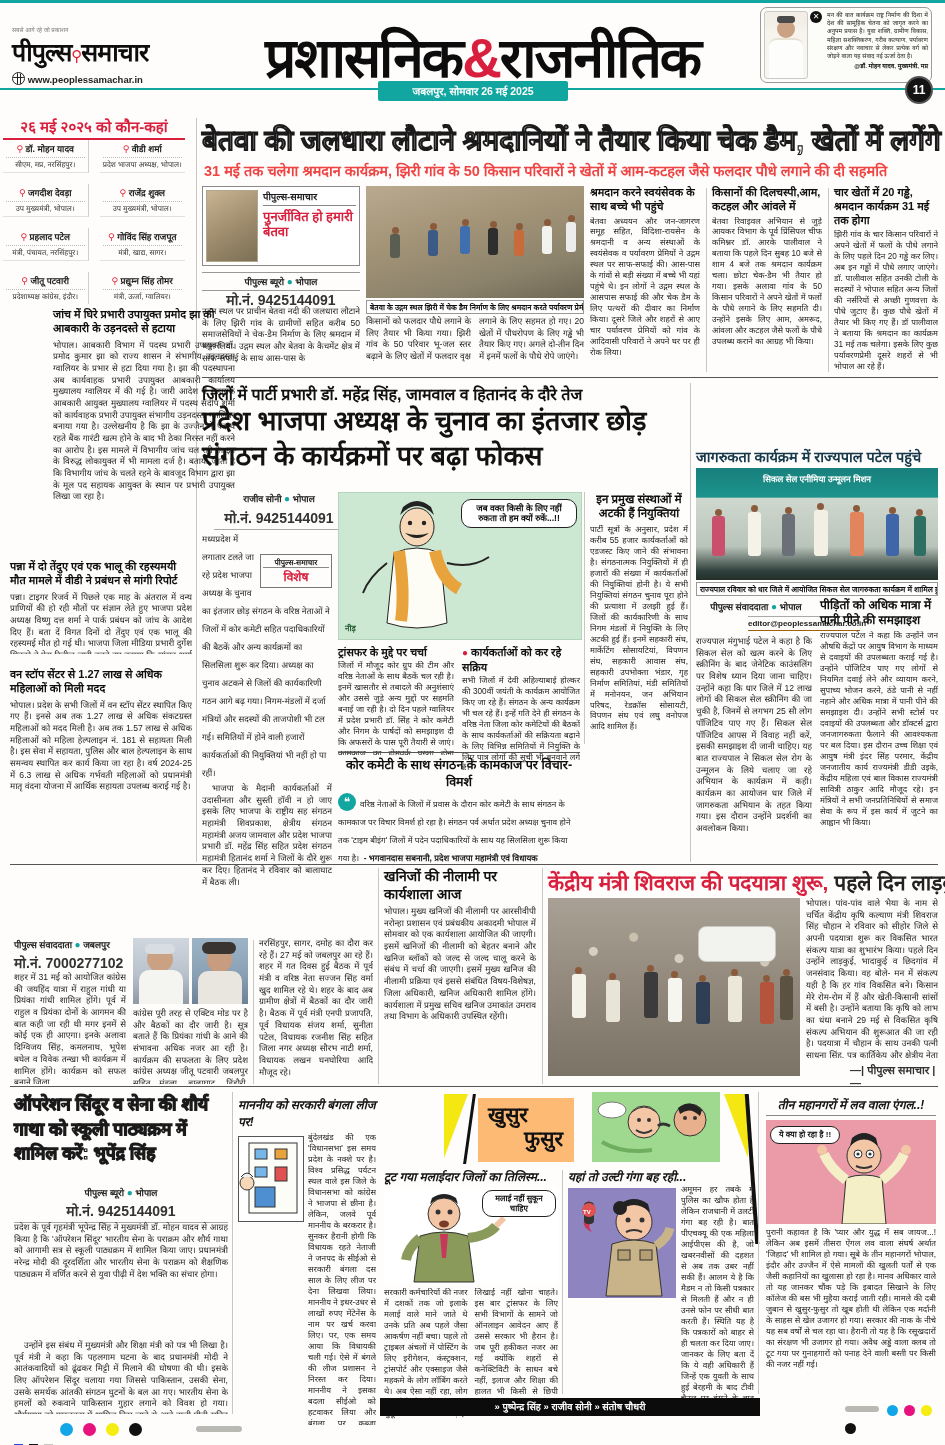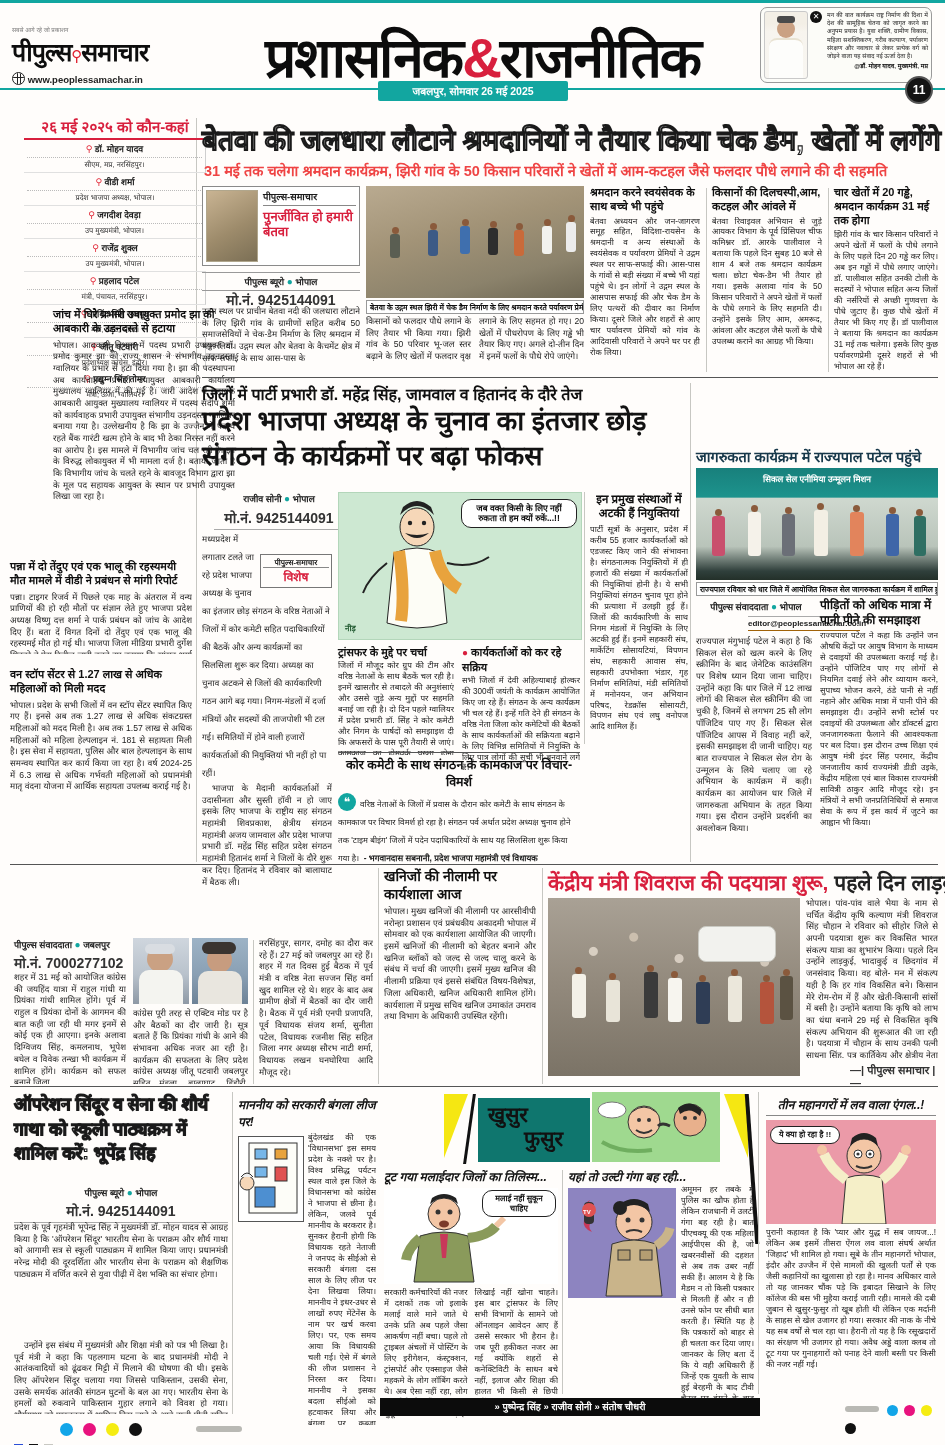--- a/index.html
+++ b/index.html
@@ -64,23 +64,23 @@
       <div style="font-size:6.2px;font-weight:bold;text-align:right;color:#111;margin-top:1px;">@डॉ. मोहन यादव, मुख्यमंत्री, मप्र</div>
     </div>
   </div>
 
   <div class="abs teal-rule" style="left:0;top:88px;width:945px;height:2px;"></div>
   <div class="abs" style="left:378px;top:81px;width:190px;background:#12a6a0;color:#fff;font-size:10.5px;font-weight:bold;text-align:center;padding:3px 0;border-radius:2px;">जबलपुर, सोमवार 26 मई 2025</div>
   <div class="abs" style="left:905px;top:76px;width:24px;height:24px;border-radius:50%;background:#141414;color:#fff;font-size:12px;font-weight:bold;text-align:center;line-height:24px;border:2px solid #555;">11</div>
 
   <div class="abs vrule" style="left:196px;top:118px;height:744px;"></div>
 
-  <div class="abs" style="left:24px;top:116px;width:182px;">
+  <div class="abs" style="left:3px;top:116px;width:182px;">
     <div style="font-size:15px;font-weight:800;color:#d81f3d;text-align:center;border-bottom:2px solid #d81f3d;padding-bottom:2px;">२६ मई २०२५ को कौन-कहां</div>
-    <div style="display:grid;grid-template-columns:1fr;border-left:0;">
+    <div style="display:grid;grid-template-columns:1fr 1fr;border-left:0;gap:11px;">
       <div style="padding:3px 3px;border-right:1px solid #cfcfcf;border-bottom:1px solid #e0e0e0;text-align:center;">
           <div style="font-size:8.8px;font-weight:bold;"><span class="pin">⚲</span> <span>डॉ. मोहन यादव</span></div>
           <div style="font-size:7.4px;color:#333;border-top:1px dotted #bbb;margin-top:2px;padding-top:1px;">सीएम, मप्र, नरसिंहपुर।</div>
         </div>
       <div style="padding:3px 3px;border-bottom:1px solid #e0e0e0;text-align:center;">
           <div style="font-size:8.8px;font-weight:bold;"><span class="pin">⚲</span> <span>वीडी शर्मा</span></div>
           <div style="font-size:7.4px;color:#333;border-top:1px dotted #bbb;margin-top:2px;padding-top:1px;">प्रदेश भाजपा अध्यक्ष, भोपाल।</div>
         </div>
       <div style="padding:3px 3px;border-right:1px solid #cfcfcf;border-bottom:1px solid #e0e0e0;text-align:center;">
           <div style="font-size:8.8px;font-weight:bold;"><span class="pin">⚲</span> <span>जगदीश देवड़ा</span></div>
@@ -333,21 +333,21 @@
           <circle cx="8" cy="46" r="7" fill="#f6d7b8" stroke="#333"></circle>
           <path d="M2 40 Q8 32 14 40" fill="#eee" stroke="#333"></path>
         </svg>
       </div>
       <span class="body-sm" style="display:block;height:292px;">बुंदेलखंड की एक 'विधानसभा' इस समय प्रदेश के नक्शे पर है। विश्व प्रसिद्ध पर्यटन स्थल वाले इस जिले के विधानसभा को कांग्रेस ने भाजपा से छीना है। लेकिन, जलवे पूर्व माननीय के बरकरार है। सुनकर हैरानी होगी कि विधायक रहते नेताजी ने जनपद के सीईओ से सरकारी बंगला दस साल के लिए लीज पर देना लिखवा लिया। माननीय ने इधर-उधर से लाखों रुपए मेंटेनेंस के नाम पर खर्च करवा लिए। पर, एक समय आया कि विधायकी चली गई। ऐसे में बंगले की लीज प्रशासन ने निरस्त कर दिया। माननीय ने इसका बदला सीईओ को हटवाकर लिया और बंगला पर कब्जा बरकरार है। खुसुर-फुसुर ही रही इस बंगले को बचाए रखने के लिए आए दिन भोपाल दौड़ हो रही है। यह बंगला पड़ोसी विधायक सहित पराजित विधायक के समर्थकों का राजनीतिक अड्डा बना हुआ है।</span>
     </div>
   </div>
 
   <div class="abs" style="left:444px;top:1094px;width:0;height:0;border-top:64px solid #f5e712;border-right:24px solid transparent;"></div>
   <div class="abs" style="left:468px;top:1094px;width:3px;height:70px;background:#111;transform:skewX(-8deg);"></div>
-  <div class="abs" style="left:478px;top:1098px;width:112px;height:64px;background:#0f766e;">
+  <div class="abs" style="left:478px;top:1098px;width:96px;height:64px;background:#fdba74;">
     <div style="font-size:21px;font-weight:800;color:#111;padding:2px 0 0 10px;">खुसुर</div>
     <div style="font-size:21px;font-weight:800;color:#111;padding-left:46px;margin-top:-4px;">फुसुर</div>
   </div>
   <div class="abs" style="left:592px;top:1092px;width:128px;height:70px;background:#9fd98f;overflow:hidden;">
     <svg width="128" height="70" viewBox="0 0 128 70">
       <ellipse cx="20" cy="18" rx="14" ry="8" fill="#fff" stroke="#777"></ellipse>
       <circle cx="52" cy="30" r="16" fill="#f3c6a5" stroke="#333"></circle>
       <path d="M40 20 Q52 10 64 20" fill="none" stroke="#333"></path>
       <circle cx="47" cy="28" r="2" fill="#333"></circle>
         <circle cx="57" cy="28" r="2" fill="#333"></circle>

